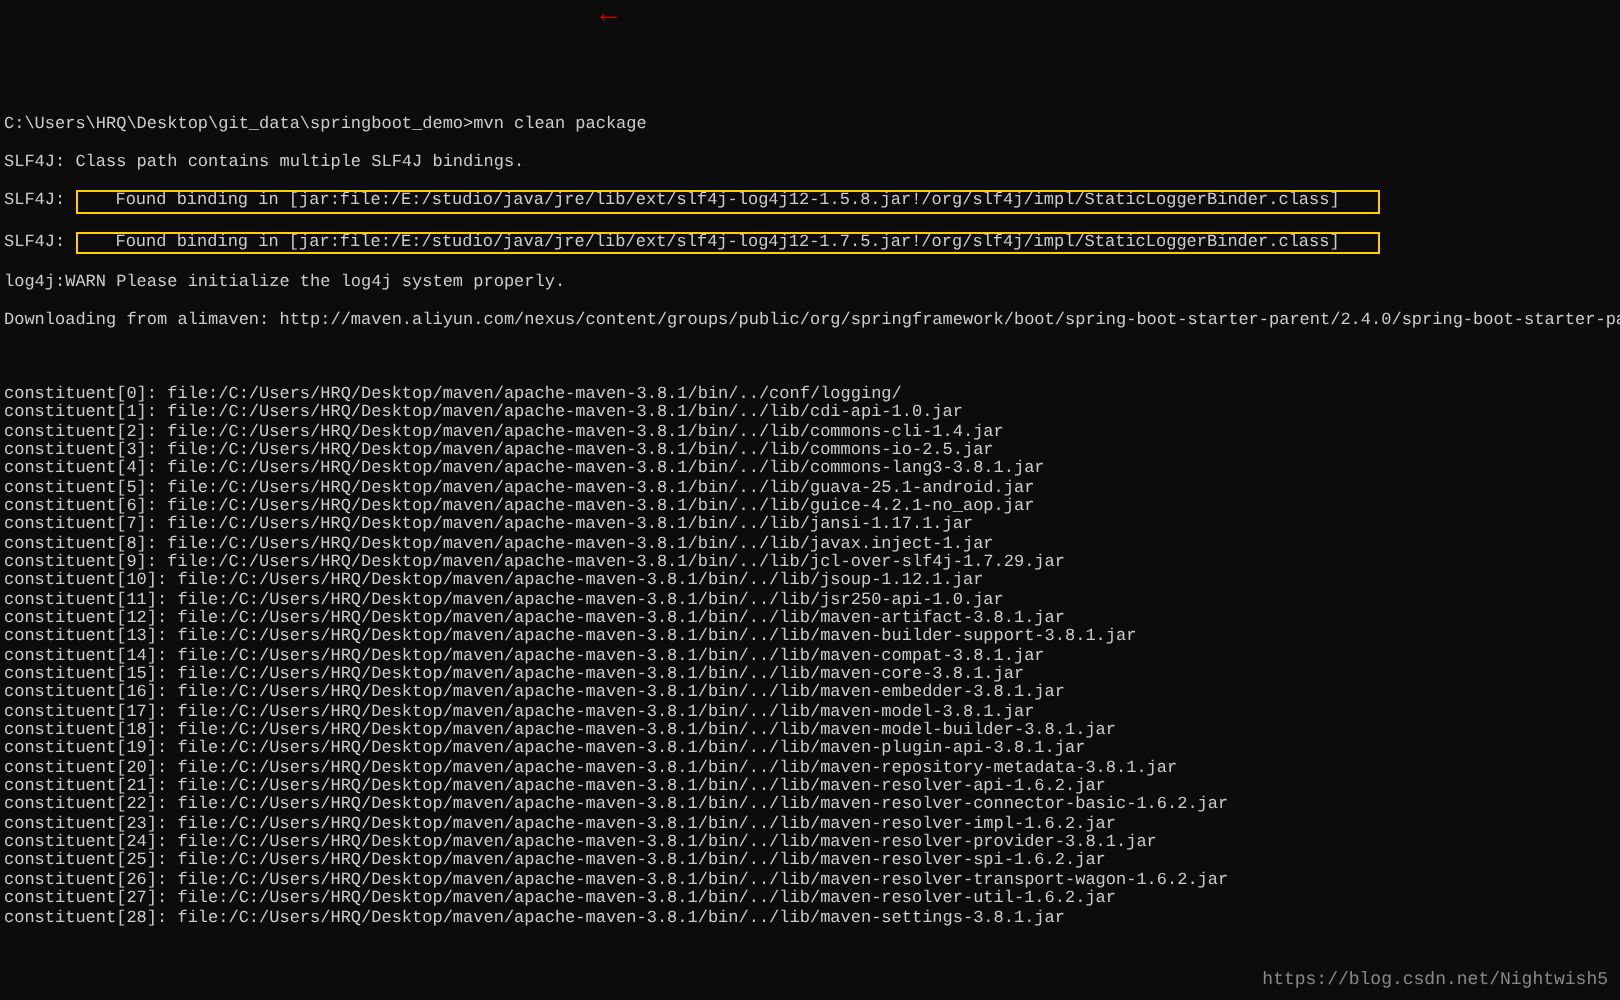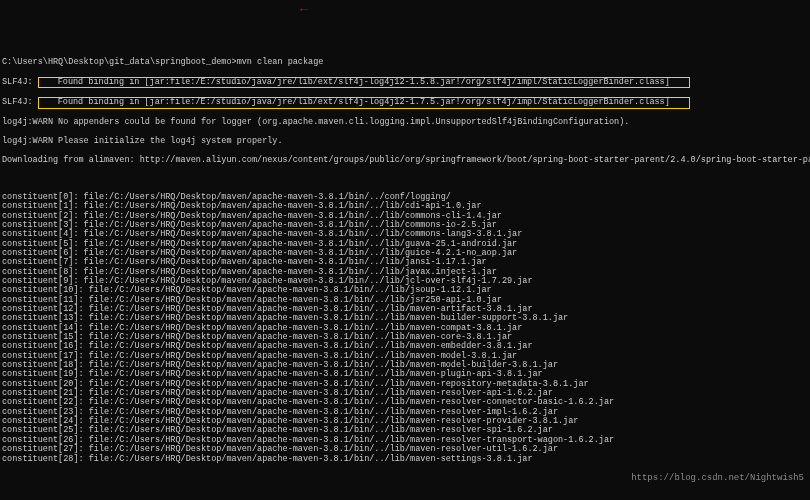--- a/index.html
+++ b/index.html
@@ -24,37 +24,37 @@
     }
     .arrow {
       color: #cc0000;
       font-size: 14px;
       position: absolute;
       top: 1px;
       left: 300px;
     }
     .watermark {
       position: absolute;
-      bottom: 16px;
+      bottom: 4px;
       right: 6px;
       color: #888;
       font-size: 9px;
     }
   </style>
 </head>
 <body>
 
 
 
 <span class="arrow">←</span>
 <div>
 <div class="line">C:\Users\HRQ\Desktop\git_data\springboot_demo&gt;mvn clean package</div>
+<div class="line">SLF4J: Class path contains multiple SLF4J bindings.</div>
 <div class="line"><span>SLF4J: </span><span class="highlight-yellow">Found binding in [jar:file:/E:/studio/java/jre/lib/ext/slf4j-log4j12-1.5.8.jar!/org/slf4j/impl/StaticLoggerBinder.class]</span></div>
 <div class="line"><span>SLF4J: </span><span class="highlight-yellow">Found binding in [jar:file:/E:/studio/java/jre/lib/ext/slf4j-log4j12-1.7.5.jar!/org/slf4j/impl/StaticLoggerBinder.class]</span></div>
-<div class="line">log4j:WARN No appenders could be found for logger (org.apache.maven.cli.logging.impl.UnsupportedSlf4jBindingConfiguration).</div>
 <div class="line">log4j:WARN Please initialize the log4j system properly.</div>
 <div class="line">Downloading from alimaven: http://maven.aliyun.com/nexus/content/groups/public/org/springframework/boot/spring-boot-starter-parent/2.4.0/spring-boot-starter-parent-2.4.0.pom</div>
 <div class="line">&nbsp;</div>
 <div id="constituent-list"><div class="line">constituent[0]: file:/C:/Users/HRQ/Desktop/maven/apache-maven-3.8.1/bin/../conf/logging/</div><div class="line">constituent[1]: file:/C:/Users/HRQ/Desktop/maven/apache-maven-3.8.1/bin/../lib/cdi-api-1.0.jar</div><div class="line">constituent[2]: file:/C:/Users/HRQ/Desktop/maven/apache-maven-3.8.1/bin/../lib/commons-cli-1.4.jar</div><div class="line">constituent[3]: file:/C:/Users/HRQ/Desktop/maven/apache-maven-3.8.1/bin/../lib/commons-io-2.5.jar</div><div class="line">constituent[4]: file:/C:/Users/HRQ/Desktop/maven/apache-maven-3.8.1/bin/../lib/commons-lang3-3.8.1.jar</div><div class="line">constituent[5]: file:/C:/Users/HRQ/Desktop/maven/apache-maven-3.8.1/bin/../lib/guava-25.1-android.jar</div><div class="line">constituent[6]: file:/C:/Users/HRQ/Desktop/maven/apache-maven-3.8.1/bin/../lib/guice-4.2.1-no_aop.jar</div><div class="line">constituent[7]: file:/C:/Users/HRQ/Desktop/maven/apache-maven-3.8.1/bin/../lib/jansi-1.17.1.jar</div><div class="line">constituent[8]: file:/C:/Users/HRQ/Desktop/maven/apache-maven-3.8.1/bin/../lib/javax.inject-1.jar</div><div class="line">constituent[9]: file:/C:/Users/HRQ/Desktop/maven/apache-maven-3.8.1/bin/../lib/jcl-over-slf4j-1.7.29.jar</div><div class="line">constituent[10]: file:/C:/Users/HRQ/Desktop/maven/apache-maven-3.8.1/bin/../lib/jsoup-1.12.1.jar</div><div class="line">constituent[11]: file:/C:/Users/HRQ/Desktop/maven/apache-maven-3.8.1/bin/../lib/jsr250-api-1.0.jar</div><div class="line">constituent[12]: file:/C:/Users/HRQ/Desktop/maven/apache-maven-3.8.1/bin/../lib/maven-artifact-3.8.1.jar</div><div class="line">constituent[13]: file:/C:/Users/HRQ/Desktop/maven/apache-maven-3.8.1/bin/../lib/maven-builder-support-3.8.1.jar</div><div class="line">constituent[14]: file:/C:/Users/HRQ/Desktop/maven/apache-maven-3.8.1/bin/../lib/maven-compat-3.8.1.jar</div><div class="line">constituent[15]: file:/C:/Users/HRQ/Desktop/maven/apache-maven-3.8.1/bin/../lib/maven-core-3.8.1.jar</div><div class="line">constituent[16]: file:/C:/Users/HRQ/Desktop/maven/apache-maven-3.8.1/bin/../lib/maven-embedder-3.8.1.jar</div><div class="line">constituent[17]: file:/C:/Users/HRQ/Desktop/maven/apache-maven-3.8.1/bin/../lib/maven-model-3.8.1.jar</div><div class="line">constituent[18]: file:/C:/Users/HRQ/Desktop/maven/apache-maven-3.8.1/bin/../lib/maven-model-builder-3.8.1.jar</div><div class="line">constituent[19]: file:/C:/Users/HRQ/Desktop/maven/apache-maven-3.8.1/bin/../lib/maven-plugin-api-3.8.1.jar</div><div class="line">constituent[20]: file:/C:/Users/HRQ/Desktop/maven/apache-maven-3.8.1/bin/../lib/maven-repository-metadata-3.8.1.jar</div><div class="line">constituent[21]: file:/C:/Users/HRQ/Desktop/maven/apache-maven-3.8.1/bin/../lib/maven-resolver-api-1.6.2.jar</div><div class="line">constituent[22]: file:/C:/Users/HRQ/Desktop/maven/apache-maven-3.8.1/bin/../lib/maven-resolver-connector-basic-1.6.2.jar</div><div class="line">constituent[23]: file:/C:/Users/HRQ/Desktop/maven/apache-maven-3.8.1/bin/../lib/maven-resolver-impl-1.6.2.jar</div><div class="line">constituent[24]: file:/C:/Users/HRQ/Desktop/maven/apache-maven-3.8.1/bin/../lib/maven-resolver-provider-3.8.1.jar</div><div class="line">constituent[25]: file:/C:/Users/HRQ/Desktop/maven/apache-maven-3.8.1/bin/../lib/maven-resolver-spi-1.6.2.jar</div><div class="line">constituent[26]: file:/C:/Users/HRQ/Desktop/maven/apache-maven-3.8.1/bin/../lib/maven-resolver-transport-wagon-1.6.2.jar</div><div class="line">constituent[27]: file:/C:/Users/HRQ/Desktop/maven/apache-maven-3.8.1/bin/../lib/maven-resolver-util-1.6.2.jar</div><div class="line">constituent[28]: file:/C:/Users/HRQ/Desktop/maven/apache-maven-3.8.1/bin/../lib/maven-settings-3.8.1.jar</div></div>
 
 
 
 </div>
 <div class="watermark">https://blog.csdn.net/Nightwish5</div>
 

